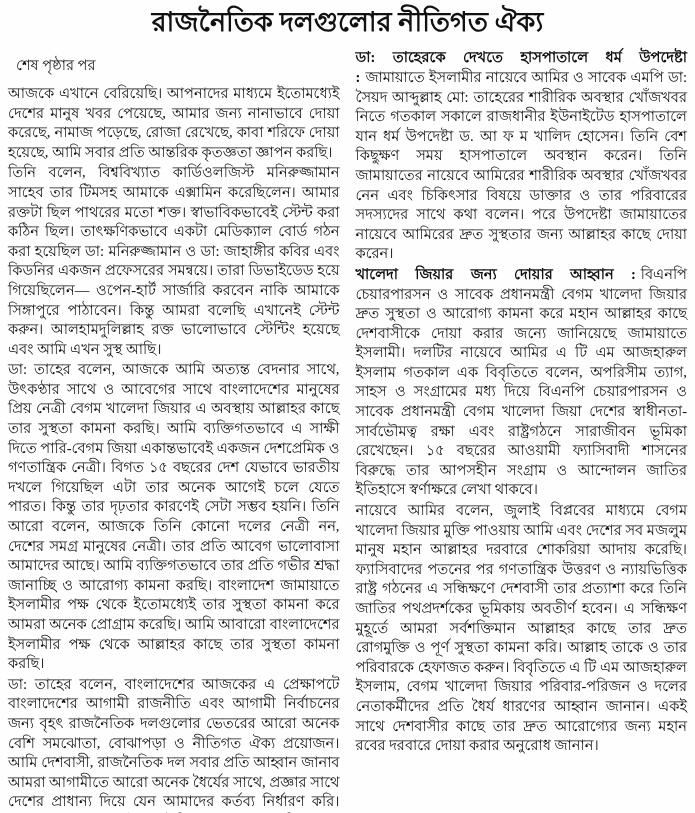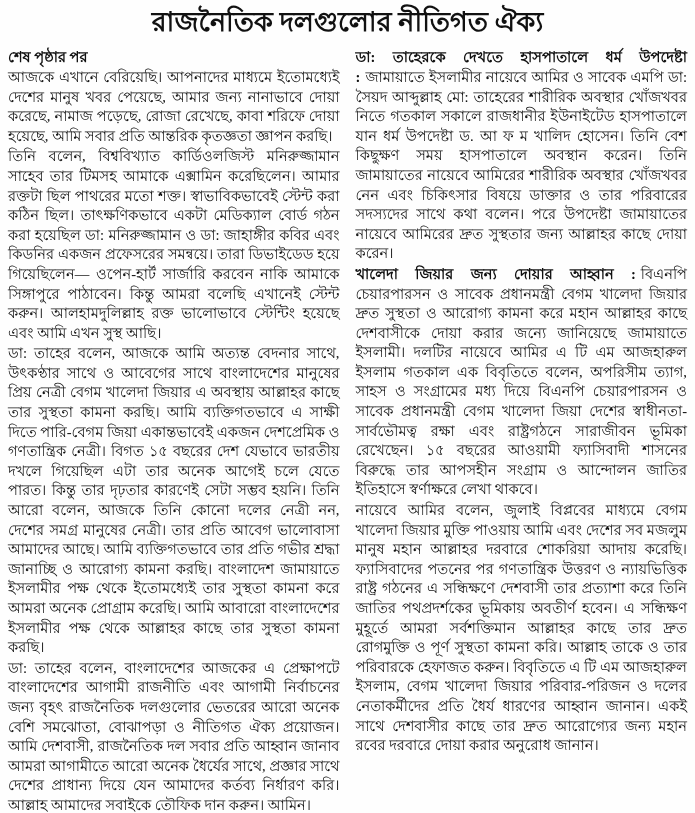--- a/index.html
+++ b/index.html
@@ -35,22 +35,22 @@
     font-size: 14.6px;
     line-height: 19.6px;
     text-align: justify;
     word-break: normal;
   }
   .para {
     margin: 0 0 1px 0;
     font-family: Liberation Serif, serif;
   }
   .continuation {
-    margin: 0;
-    font-weight: bold;
+    margin: 8px;
+    font-weight: normal;
   }
   .lead {
     font-weight: bold;
   }
   .lead:not(:empty) {
     padding-right: 5px;
   }
   .section {
     margin: 0 0 1px 0;
   }

